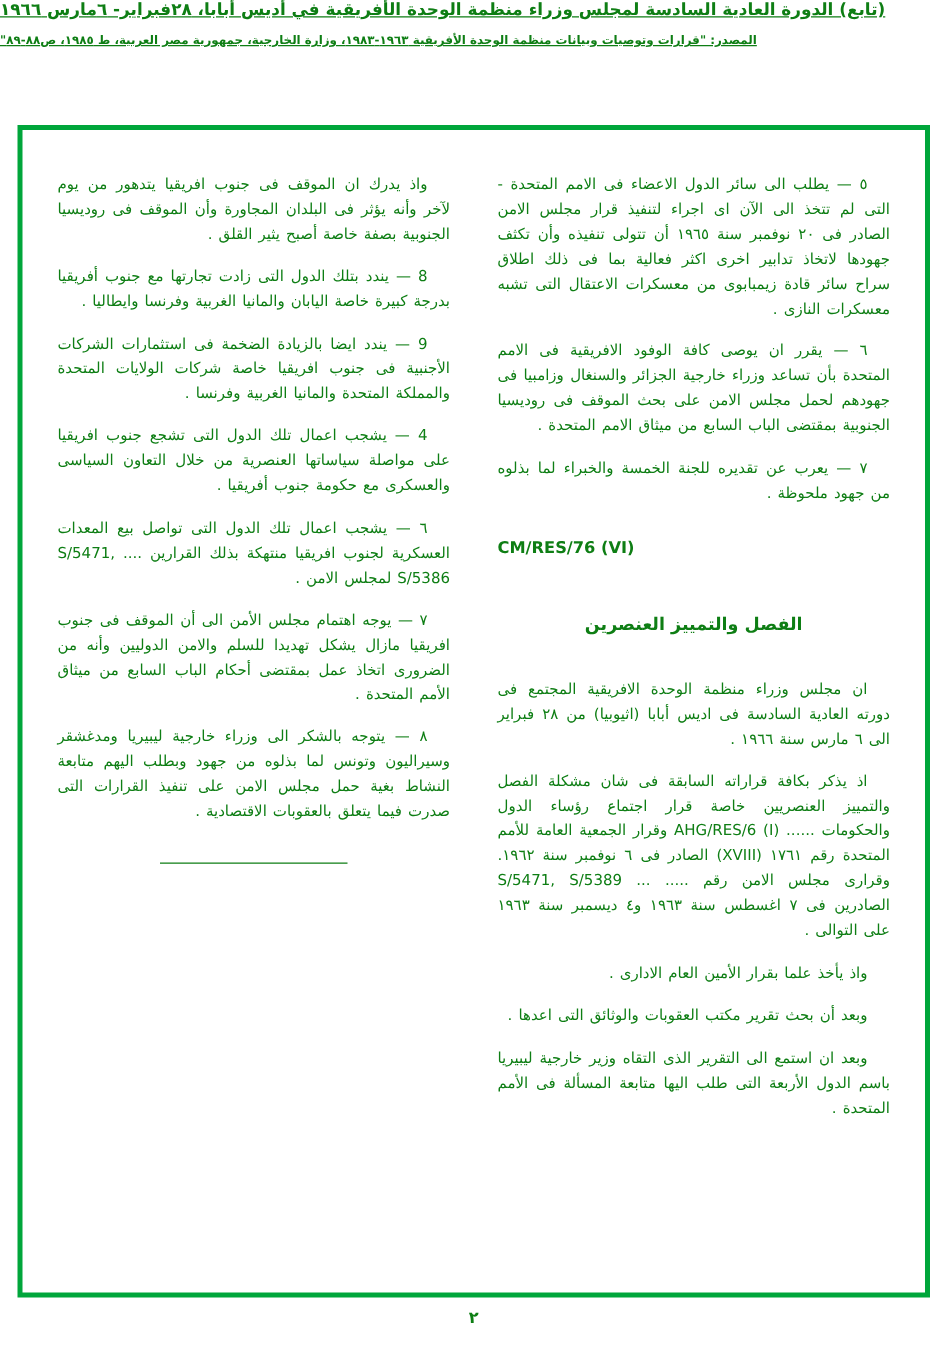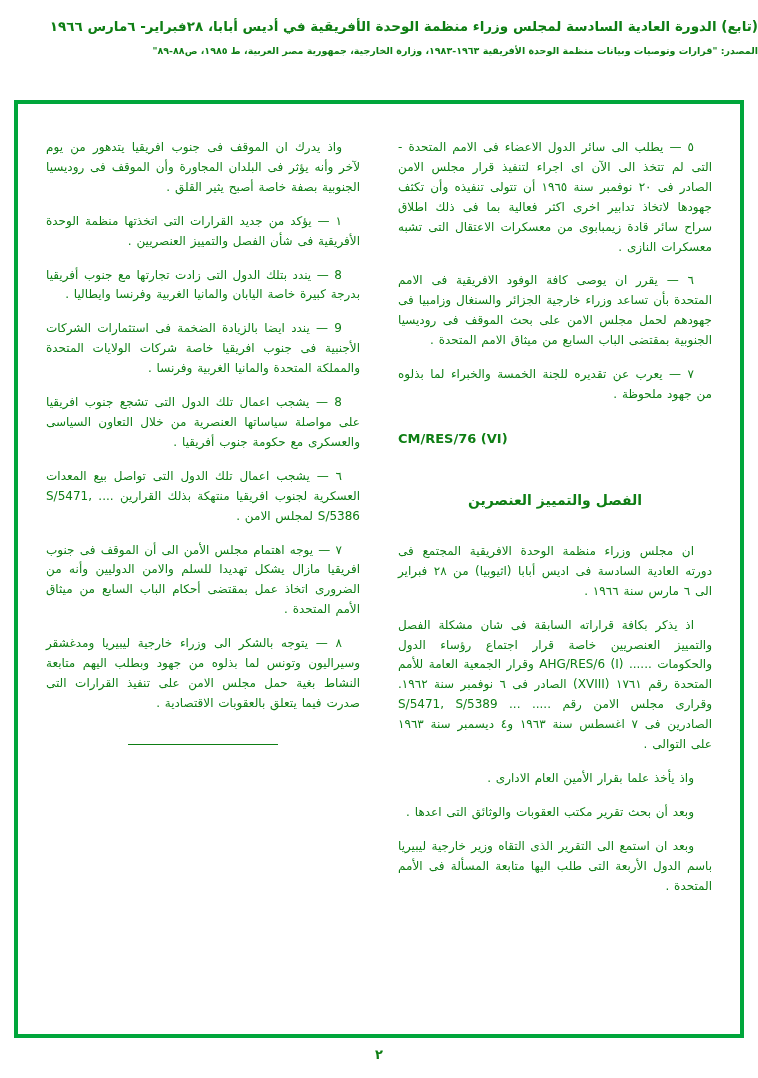--- a/index.html
+++ b/index.html
@@ -4,21 +4,21 @@
 <style>
   html, body { margin:0; padding:0; background:#ffffff; }
   .page {
     position:relative;
     width:758px; height:1078px;
     background:#ffffff;
     font-family:"DejaVu Sans", sans-serif;
     color:#0e7e14;
     overflow:hidden;
   }
-  .header { padding-top:18px; text-align:right; }
+  .header { text-align:left;text-decoration:underline; }
   .header-title {
     direction:rtl;
     font-size:13.5px;
     font-weight:bold;
     letter-spacing:0.2px;
   }
   .header-source {
     direction:rtl;
     font-size:9.5px;
     font-weight:bold;
@@ -103,24 +103,23 @@
             <p class="para">اذ يذكر بكافة قراراته السابقة فى شان مشكلة الفصل والتمييز العنصريين خاصة قرار اجتماع رؤساء الدول والحكومات ...... AHG/RES/6 (I) وقرار الجمعية العامة للأمم المتحدة رقم ١٧٦١ (XVIII) الصادر فى ٦ نوفمبر سنة ١٩٦٢. وقرارى مجلس الامن رقم ..... ... S/5471, S/5389 الصادرين فى ٧ اغسطس سنة ١٩٦٣ و٤ ديسمبر سنة ١٩٦٣ على التوالى .</p>
             <p class="para">واذ يأخذ علما بقرار الأمين العام الادارى .</p>
             <p class="para">وبعد أن بحث تقرير مكتب العقوبات والوثائق التى اعدها .</p>
             <p class="para">وبعد ان استمع الى التقرير الذى التقاه وزير خارجية ليبيريا باسم الدول الأربعة التى طلب اليها متابعة المسألة فى الأمم المتحدة .</p>
           </div>
       </div>
 
       <div class="col col-left">
         <div>
             <p class="para">واذ يدرك ان الموقف فى جنوب افريقيا يتدهور من يوم لآخر وأنه يؤثر فى البلدان المجاورة وأن الموقف فى روديسيا الجنوبية بصفة خاصة أصبح يثير القلق .</p>
-            <p class="para">١ — يؤكد من جديد القرارات التى اتخذتها منظمة الوحدة الأفريقية فى شأن الفصل والتمييز العنصريين .</p>
             <p class="para">8 — يندد بتلك الدول التى زادت تجارتها مع جنوب أفريقيا بدرجة كبيرة خاصة اليابان والمانيا الغربية وفرنسا وايطاليا .</p>
             <p class="para">9 — يندد ايضا بالزيادة الضخمة فى استثمارات الشركات الأجنبية فى جنوب افريقيا خاصة شركات الولايات المتحدة والمملكة المتحدة والمانيا الغربية وفرنسا .</p>
-            <p class="para">8 — يشجب اعمال تلك الدول التى تشجع جنوب افريقيا على مواصلة سياساتها العنصرية من خلال التعاون السياسى والعسكرى مع حكومة جنوب أفريقيا .</p>
+            <p class="para">4 — يشجب اعمال تلك الدول التى تشجع جنوب افريقيا على مواصلة سياساتها العنصرية من خلال التعاون السياسى والعسكرى مع حكومة جنوب أفريقيا .</p>
             <p class="para">٦ — يشجب اعمال تلك الدول التى تواصل بيع المعدات العسكرية لجنوب افريقيا منتهكة بذلك القرارين .... S/5471, S/5386 لمجلس الامن .</p>
             <p class="para">٧ — يوجه اهتمام مجلس الأمن الى أن الموقف فى جنوب افريقيا مازال يشكل تهديدا للسلم والامن الدوليين وأنه من الضرورى اتخاذ عمل بمقتضى أحكام الباب السابع من ميثاق الأمم المتحدة .</p>
             <p class="para">٨ — يتوجه بالشكر الى وزراء خارجية ليبيريا ومدغشقر وسيراليون وتونس لما بذلوه من جهود وبطلب اليهم متابعة النشاط بغية حمل مجلس الامن على تنفيذ القرارات التى صدرت فيما يتعلق بالعقوبات الاقتصادية .</p>
           </div>
         <div class="end-rule"></div>
       </div>
 
     </div>
   </div>
 

